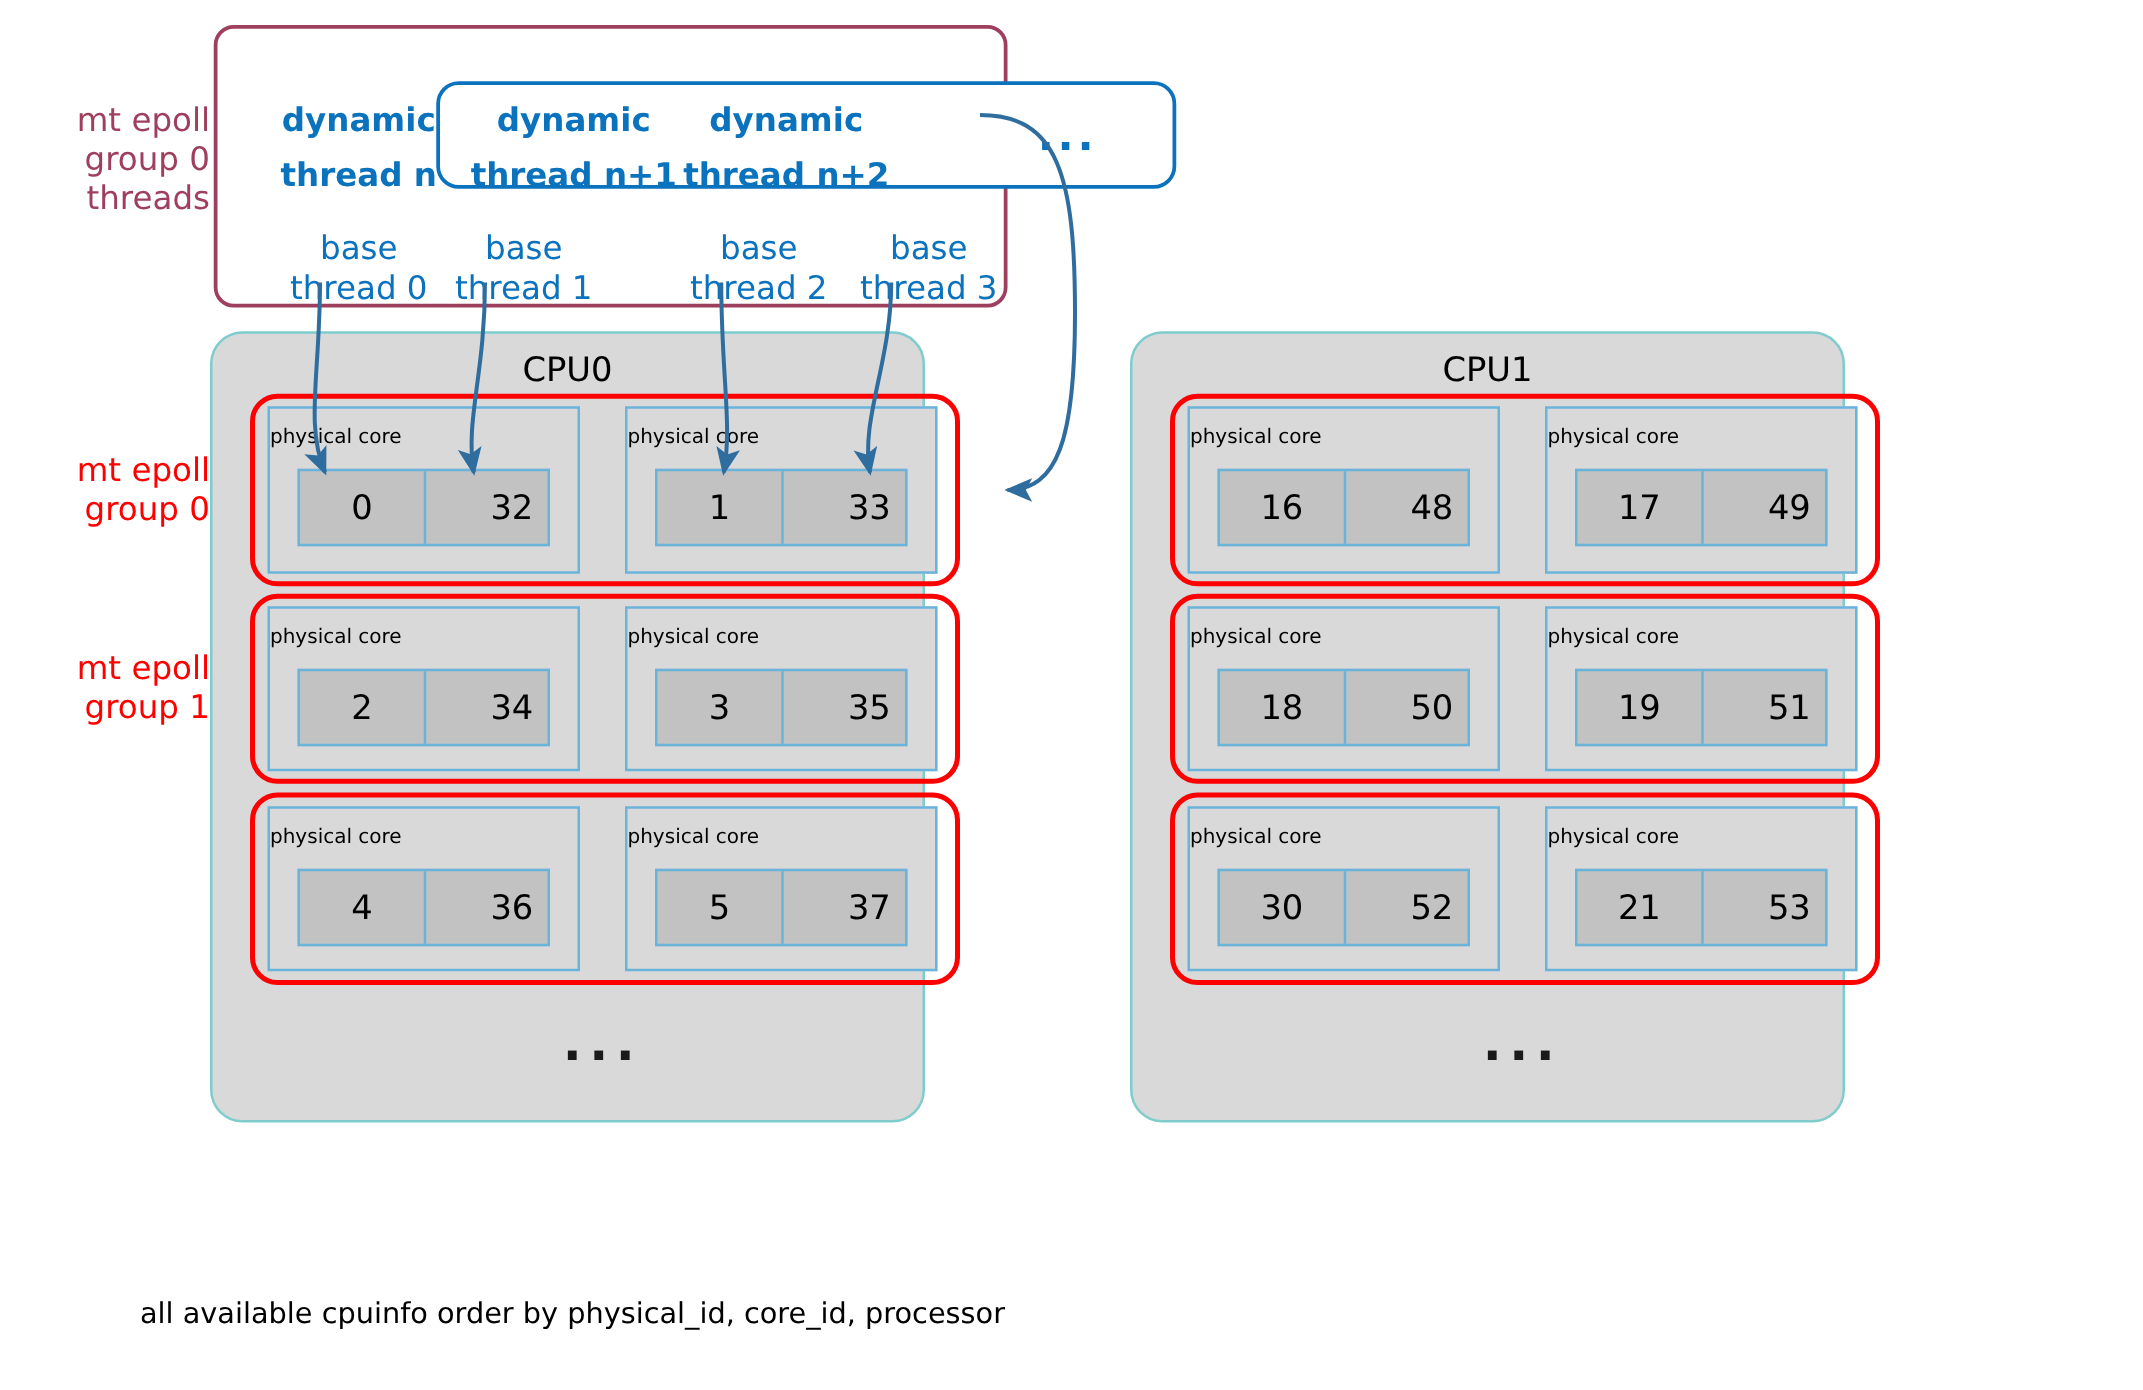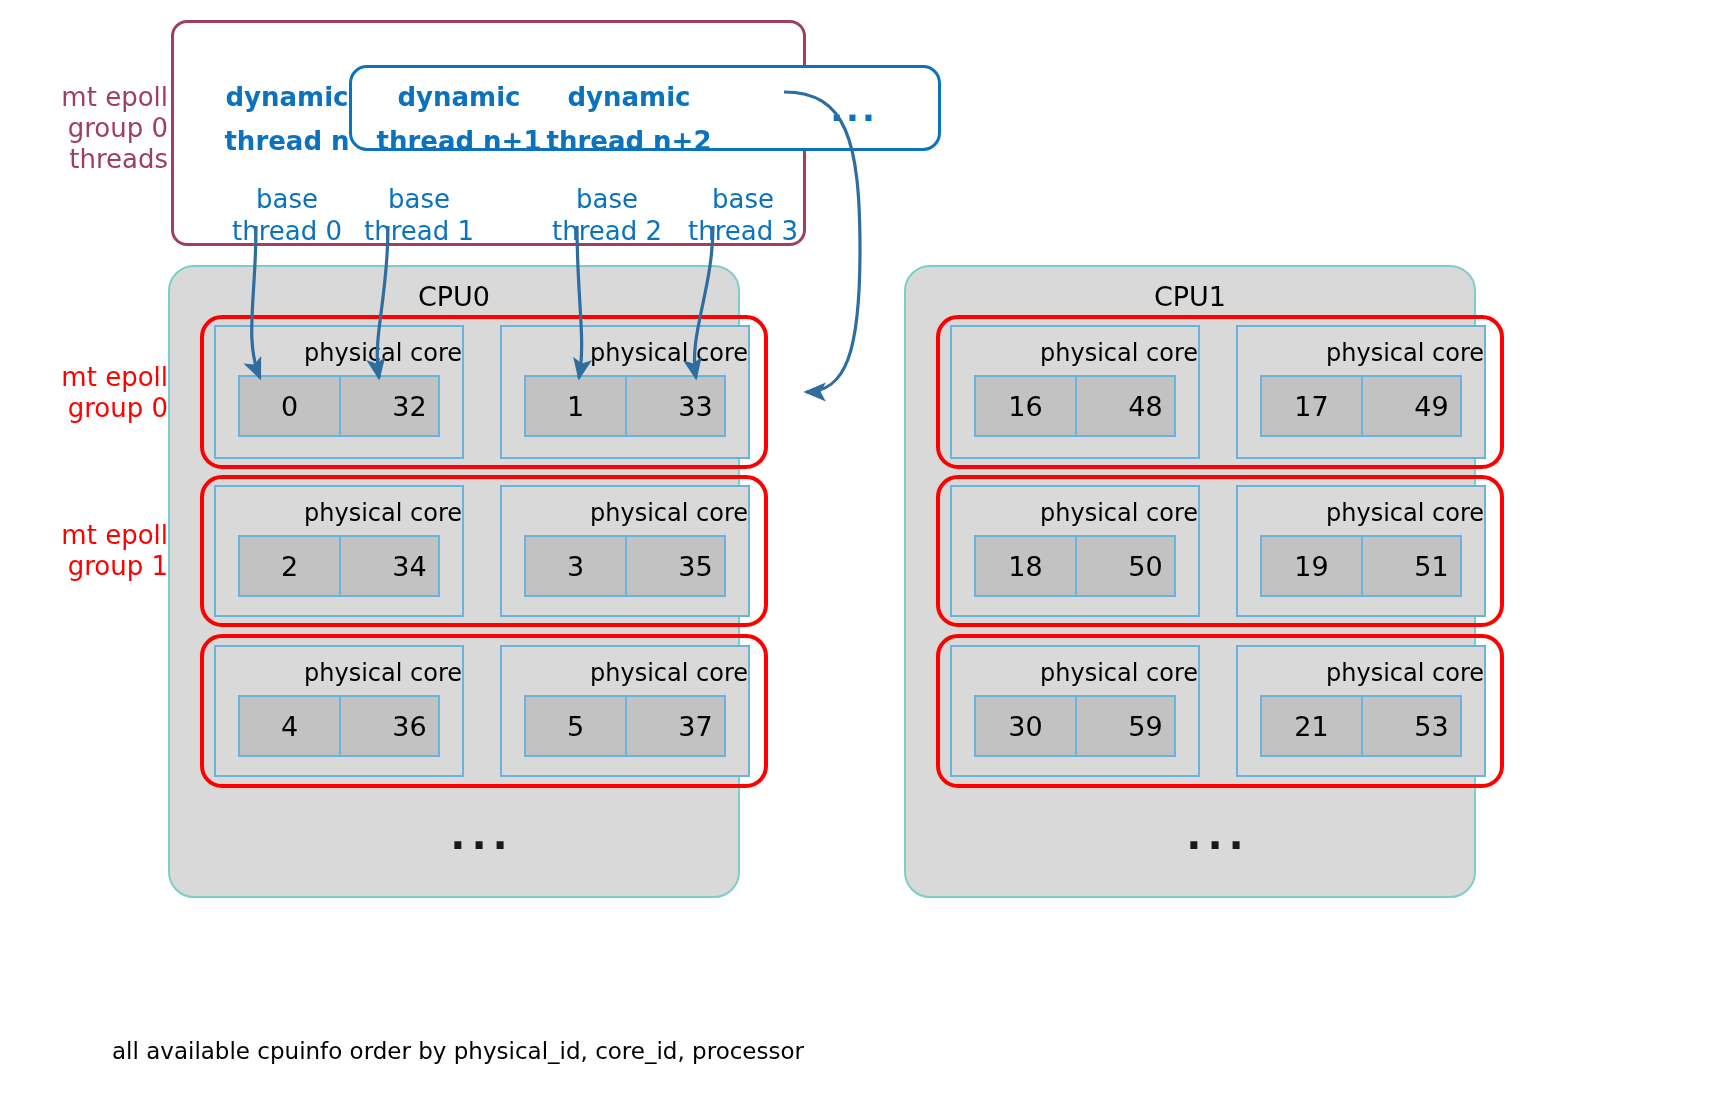--- a/index.html
+++ b/index.html
@@ -65,22 +65,22 @@
     position:absolute;border:4px solid #ff0000;border-radius:22px;
     box-sizing:border-box;
   }
 
   
   .core{
     position:absolute;border:2px solid #6ab4dc;background:#d9d9d9;
     box-sizing:border-box;
   }
   .core-title{
-    position:absolute;top:12px;left:0;width:100%;text-align:right;
-    font-size:24px;color:#000000;
+    position:absolute;top:12px;left:0;width:100%;text-align:left;
+    font-size:16px;color:#000000;
   }
   .ht-pair{
     position:absolute;left:22px;top:48px;right:22px;height:62px;
     display:flex;border:2px solid #6ab4dc;box-sizing:border-box;
     background:#c2c2c2;
   }
   .ht{
     flex:1 1 50%;display:flex;align-items:center;justify-content:center;
     font-size:27px;color:#000000;box-sizing:border-box;
   }
@@ -215,21 +215,21 @@
         <div class="ht">19</div>
         <div class="ht">51</div>
       </div>
     </div>
 
     <div class="ring" style="left:30px;top:367px;width:568px;height:154px;"></div>
     <div class="core" style="left:44px;top:378px;width:250px;height:132px;">
       <div class="core-title">physical core</div>
       <div class="ht-pair">
         <div class="ht">30</div>
-        <div class="ht">59</div>
+        <div class="ht">52</div>
       </div>
     </div>
     <div class="core" style="left:330px;top:378px;width:250px;height:132px;">
       <div class="core-title">physical core</div>
       <div class="ht-pair">
         <div class="ht">21</div>
         <div class="ht">53</div>
       </div>
     </div>
   </div>

